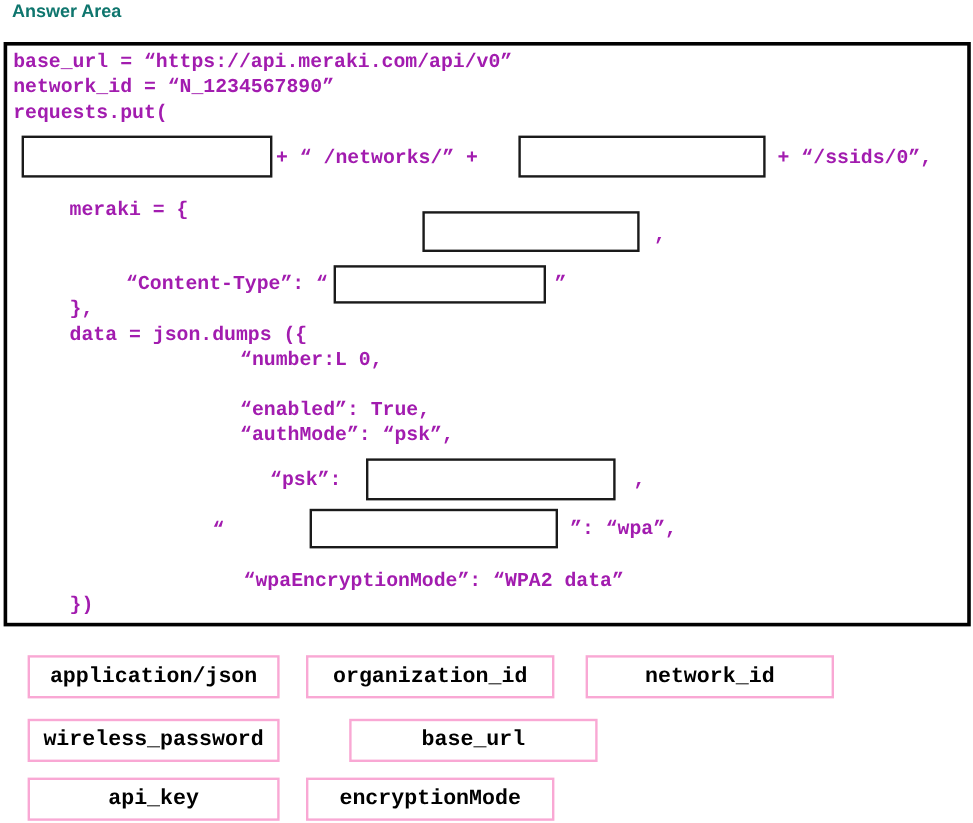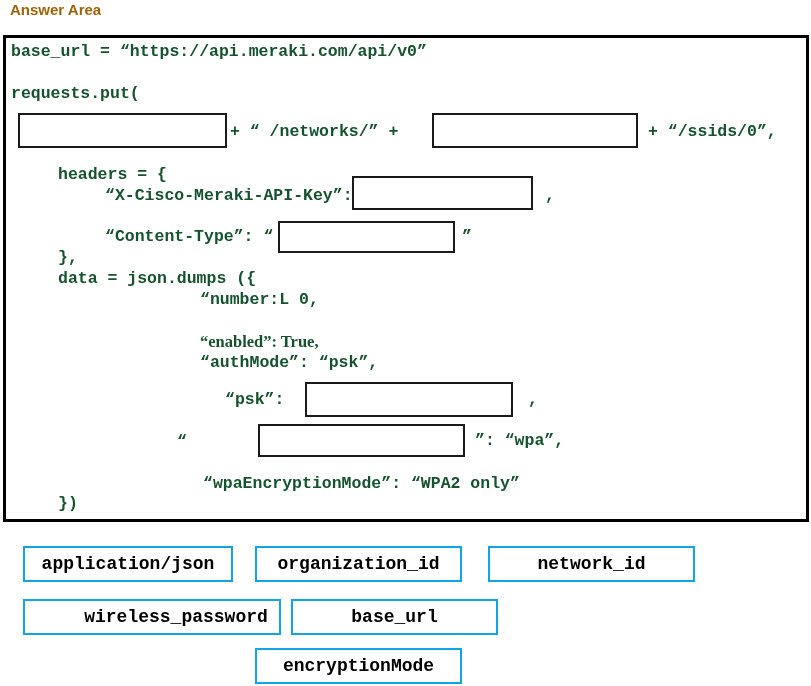--- a/index.html
+++ b/index.html
@@ -10,46 +10,46 @@
     background: #fff;
     font-family: "Liberation Mono", monospace;
     overflow: hidden;
   }
   .title {
     position: absolute;
     left: 10px; top: 1px;
     font-family: "Liberation Sans", sans-serif;
     font-weight: bold;
     font-size: 15px;
-    color: #a16207;
+    color: #0f766e;
   }
   .answer-box {
     position: absolute;
     left: 3px; top: 35px;
     width: 800px; height: 481px;
     border: 3px solid #000;
     background: #fff;
   }
   .code {
     position: absolute;
     font-family: "Liberation Mono", monospace;
     font-weight: bold;
     font-size: 16.5px;
     line-height: 21px;
-    color: #14532d;
+    color: #a21caf;
     white-space: pre;
   }
   .blank {
     position: absolute;
     border: 2px solid #1a1a1a;
     background: #fff;
   }
   .token {
     position: absolute;
-    border: 2px solid #0ea5e9;
+    border: 2px solid #f9a8d4;
     background: #fff;
     display: flex;
     align-items: center;
     justify-content: center;
     font-family: "Liberation Mono", monospace;
     font-weight: bold;
     font-size: 18px;
     color: #000;
     white-space: pre;
     cursor: grab;
@@ -58,54 +58,55 @@
 </head>
 <body>
 
 <div class="stage">
 
   <div class="title">Answer Area</div>
 
   <div class="answer-box"></div>
 
   <span class="code" style="left:11px; top:41px;">base_url = “https://api.meraki.com/api/v0”</span>
+  <span class="code" style="left:11px; top:62px;">network_id = “N_1234567890”</span>
   <span class="code" style="left:11px; top:83px;">requests.put(</span>
 
   <div class="blank" style="left:18px;  top:113px; width:205px; height:31px;"></div>
   <span class="code" style="left:230px; top:121px;">+ “ /networks/” +</span>
   <div class="blank" style="left:432px; top:113px; width:202px; height:31px;"></div>
   <span class="code" style="left:648px; top:121px;">+ “/ssids/0”,</span>
 
-  <span class="code" style="left:58px;  top:164px;">headers = {</span>
-  <span class="code" style="left:105px; top:185px;">“X-Cisco-Meraki-API-Key”:</span>
+  <span class="code" style="left:58px;  top:164px;">meraki = {</span>
   <div class="blank" style="left:352px; top:176px; width:177px; height:30px;"></div>
   <span class="code" style="left:545px; top:185px;">,</span>
 
   <span class="code" style="left:105px; top:226px;">“Content-Type”: “</span>
   <div class="blank" style="left:278px; top:221px; width:173px; height:28px;"></div>
   <span class="code" style="left:462px; top:226px;">”</span>
 
   <span class="code" style="left:58px; top:247px;">},</span>
 
   <span class="code" style="left:58px;  top:268px;">data = json.dumps ({</span>
   <span class="code" style="left:200px; top:289px;">“number:L 0,</span>
-  <span class="code" style="left:200px; top:331px;font-family:Liberation Serif, serif;">“enabled”: True,</span>
+  <span class="code" style="left:200px; top:331px;">“enabled”: True,</span>
   <span class="code" style="left:200px; top:352px;">“authMode”: “psk”,</span>
 
   <span class="code" style="left:225px; top:389px;text-align:center;">“psk”:</span>
   <div class="blank" style="left:305px; top:382px; width:204px; height:31px;"></div>
   <span class="code" style="left:528px; top:389px;">,</span>
 
   <span class="code" style="left:177px; top:431px;">“</span>
   <div class="blank" style="left:258px; top:424px; width:203px; height:29px;"></div>
   <span class="code" style="left:475px; top:430px;">”: “wpa”,</span>
 
-  <span class="code" style="left:203px; top:473px;">“wpaEncryptionMode”: “WPA2 only”</span>
+  <span class="code" style="left:203px; top:473px;">“wpaEncryptionMode”: “WPA2 data”</span>
   <span class="code" style="left:58px;  top:493px;">})</span>
 
   <div class="token" style="left:23px;  top:546px; width:206px; height:32px;">application/json</div>
   <div class="token" style="left:255px; top:546px; width:203px; height:32px;">organization_id</div>
   <div class="token" style="left:488px; top:546px; width:203px; height:32px;">network_id</div>
-  <div class="token" style="left:23px;  top:599px; width:206px; height:32px;padding-left:48px;">wireless_password</div>
+  <div class="token" style="left:23px;  top:599px; width:206px; height:32px;">wireless_password</div>
   <div class="token" style="left:255px; top:599px; width:203px; height:32px;margin-left:36px;">base_url</div>
+  <div class="token" style="left:23px;  top:648px; width:206px; height:32px;">api_key</div>
   <div class="token" style="left:255px; top:648px; width:203px; height:32px;">encryptionMode</div>
 
 </div>
 
 </body></html>

